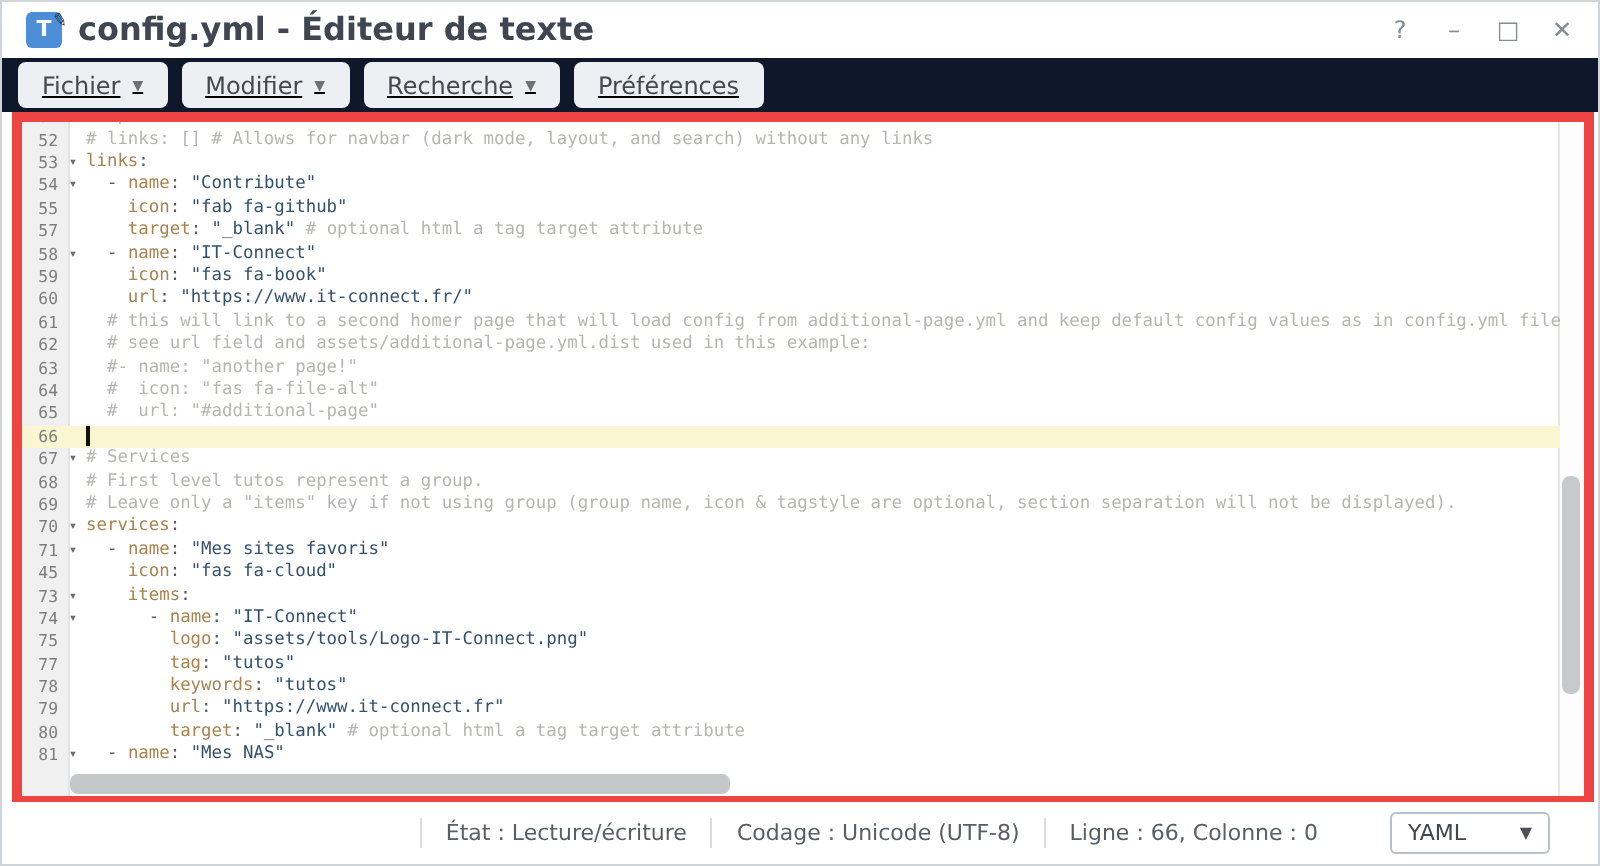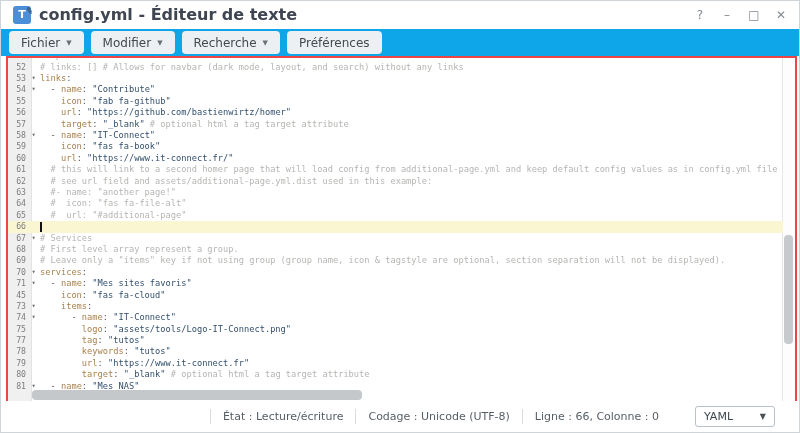--- a/index.html
+++ b/index.html
@@ -9,27 +9,27 @@
   .titlebar{position:absolute;left:0;top:0;right:0;height:28px;background:#fff;border-bottom:1px solid #f0f1f3;}
   .app-icon{position:absolute;left:12px;top:5px;width:18px;height:18px;background:#4c8ed8;border-radius:3px;
     color:#fff;font-weight:bold;font-size:11px;line-height:18px;text-align:center;}
   .app-icon .pencil{position:absolute;right:-3px;top:-4px;font-size:9px;color:#2b3a4a;transform:rotate(10deg);}
   .win-title{position:absolute;left:38px;top:0;height:28px;line-height:28px;font-size:16px;font-weight:bold;color:#3f4651;}
   .win-controls{position:absolute;right:12px;top:0;height:28px;display:flex;align-items:center;gap:15px;
     color:#848b93;font-size:12px;}
   .win-controls span{cursor:default;display:inline-block;text-align:center;min-width:12px;}
   
   .menubar{position:absolute;left:0;top:28px;right:0;height:27px;display:flex;align-items:center;
-    padding-left:8px;gap:7px;background:#0ea5e9;}
+    padding-left:8px;gap:7px;background:#0f172a;text-decoration:underline;}
   .menu-btn{height:23px;display:inline-flex;align-items:center;gap:6px;padding:0 12px;background:#edf0f3;
     border-radius:4px;font-size:12px;color:#42494f;white-space:nowrap;}
   .menu-btn .caret{font-size:7px;color:#6a7178;}
   
   .editor{position:absolute;left:5px;top:55px;width:791px;height:347px;box-sizing:border-box;
-    border:2px solid #ef4444;background:#fff;overflow:hidden;}
+    border:5px solid #ef4444;background:#fff;overflow:hidden;}
   .gutter-col{position:absolute;left:0;top:0;bottom:0;width:23px;background:#f0f0f0;border-right:1px solid #e3e3e3;}
   .rows-viewport{position:absolute;left:0;top:0;right:12px;bottom:0;overflow:hidden;}
   .rows{position:relative;z-index:1;margin-top:-7.7px;}
   .row{display:flex;height:11.4px;line-height:11.4px;font-family:"DejaVu Sans Mono","Liberation Mono",monospace;
     font-size:8.7px;position:relative;}
   .row.current{background:var(--cur-line,#fbf6d2);}
   .ln{flex:none;width:18px;text-align:right;padding-right:2px;font-size:8.2px;color:#7d7d7d;}
   .fold{flex:none;width:11px;text-align:center;font-size:7px;color:#6b6f73;}
   .codetext{flex:none;white-space:pre;padding-left:1px;}
   .tk-c{color:var(--c-comment,#b5b5b2);margin-top:16px;}
@@ -111,25 +111,20 @@
             <span class="ln">54</span>
             <span class="fold">▾</span>
             <span class="codetext"><span class="tk-t">  </span><span class="tk-m">- </span><span class="tk-k">name</span><span class="tk-t">: </span><span class="tk-s">"Contribute"</span></span>
           </div>
           <div class="row">
             <span class="ln">55</span>
             <span class="fold"></span>
             <span class="codetext"><span class="tk-t">    </span><span class="tk-k">icon</span><span class="tk-t">: </span><span class="tk-s">"fab fa-github"</span></span>
           </div>
           <div class="row">
-            <span class="ln">56</span>
-            <span class="fold"></span>
-            <span class="codetext"><span class="tk-t">    </span><span class="tk-k">url</span><span class="tk-t">: </span><span class="tk-s">"https://github.com/bastienwirtz/homer"</span></span>
-          </div>
-          <div class="row">
             <span class="ln">57</span>
             <span class="fold"></span>
             <span class="codetext"><span class="tk-t">    </span><span class="tk-k">target</span><span class="tk-t">: </span><span class="tk-s">"_blank"</span><span class="tk-c"> # optional html a tag target attribute</span></span>
           </div>
           <div class="row">
             <span class="ln">58</span>
             <span class="fold">▾</span>
             <span class="codetext"><span class="tk-t">  </span><span class="tk-m">- </span><span class="tk-k">name</span><span class="tk-t">: </span><span class="tk-s">"IT-Connect"</span></span>
           </div>
           <div class="row">
@@ -173,21 +168,21 @@
             <span class="codetext"><span class="cursor"></span></span>
           </div>
           <div class="row">
             <span class="ln">67</span>
             <span class="fold">▾</span>
             <span class="codetext"><span class="tk-c"># Services</span></span>
           </div>
           <div class="row">
             <span class="ln">68</span>
             <span class="fold"></span>
-            <span class="codetext"><span class="tk-c"># First level array represent a group.</span></span>
+            <span class="codetext"><span class="tk-c"># First level tutos represent a group.</span></span>
           </div>
           <div class="row">
             <span class="ln">69</span>
             <span class="fold"></span>
             <span class="codetext"><span class="tk-c"># Leave only a "items" key if not using group (group name, icon &amp; tagstyle are optional, section separation will not be displayed).</span></span>
           </div>
           <div class="row">
             <span class="ln">70</span>
             <span class="fold">▾</span>
             <span class="codetext"><span class="tk-k">services</span><span class="tk-t">:</span></span>

